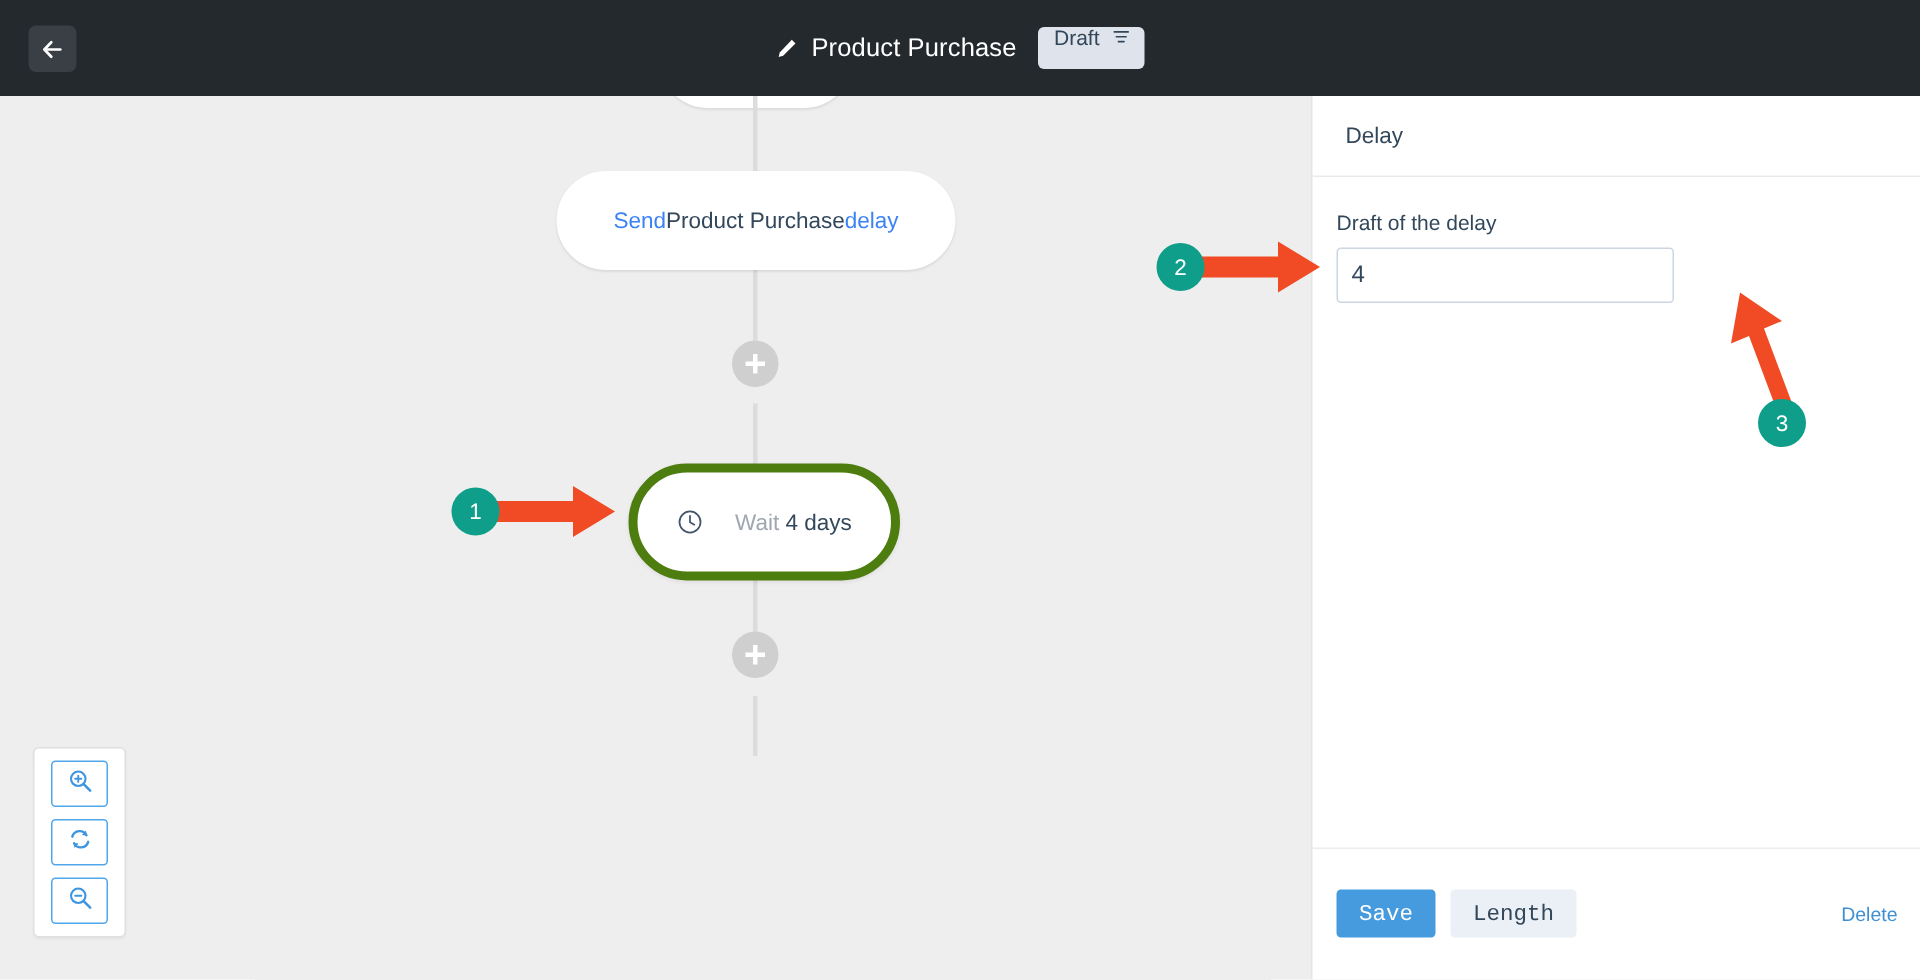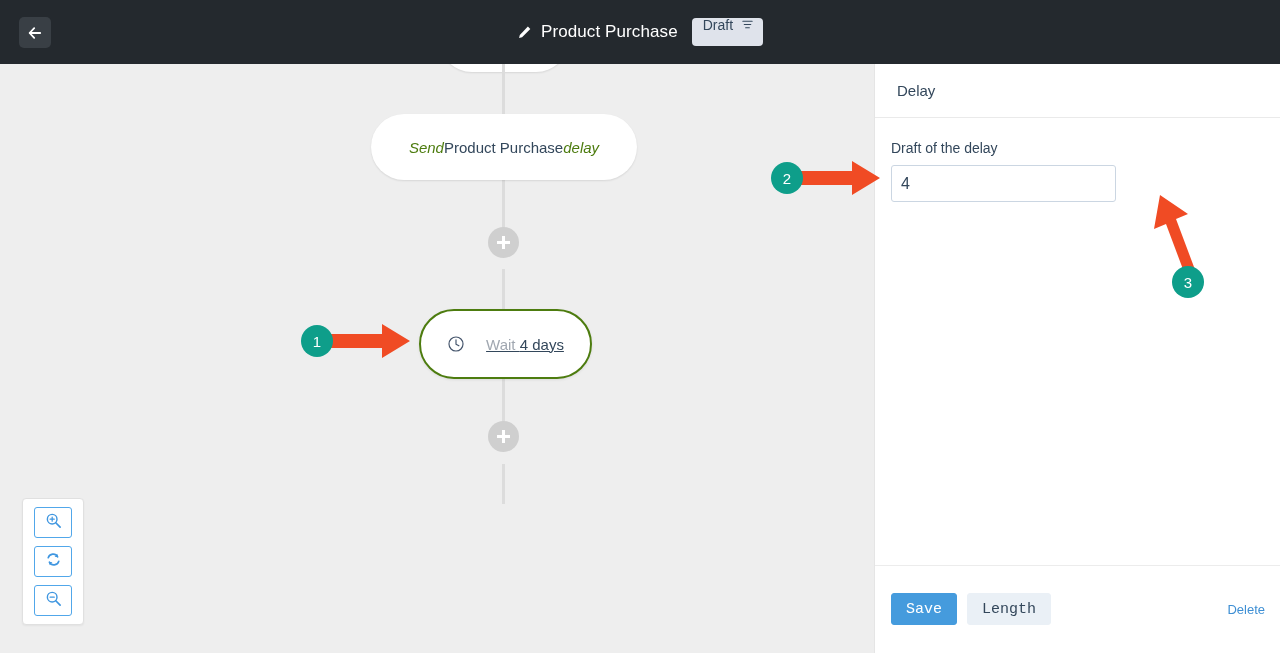--- a/index.html
+++ b/index.html
@@ -101,30 +101,29 @@
     display: flex;
     align-items: center;
     justify-content: center;
     cursor: pointer;
   }
   .node-email {
     left: 371px; top: 50px;
     width: 266px; height: 66px;
     font-size: 15px;
   }
-  .node-email .t-dim { color: #4d7c0f; font-style: italic; }
+  .node-email .t-dim { color: #3b82f6; }
   .node-email .t-strong { color: #33475b; }
   .node-wait {
     left: 419px; top: 245px;
     width: 169px; height: 66px;
-    border: 2px solid #4d7c0f;
+    border: 6px solid #4d7c0f;
     box-shadow: 0 1px 3px rgba(0,0,0,0.08);
     gap: 21px;
     font-size: 15px;
-    text-decoration: underline;
   }
   .node-wait .t-dim { color: #a0a7b0; }
   .node-wait .t-strong { color: #33475b; }
   .clock-icon { display: flex; align-items: center; }
   .node-top-stub {
     position: absolute;
     left: 439px; top: -58px;
     width: 130px; height: 66px;
     background: #ffffff;
     border-radius: 40px;

